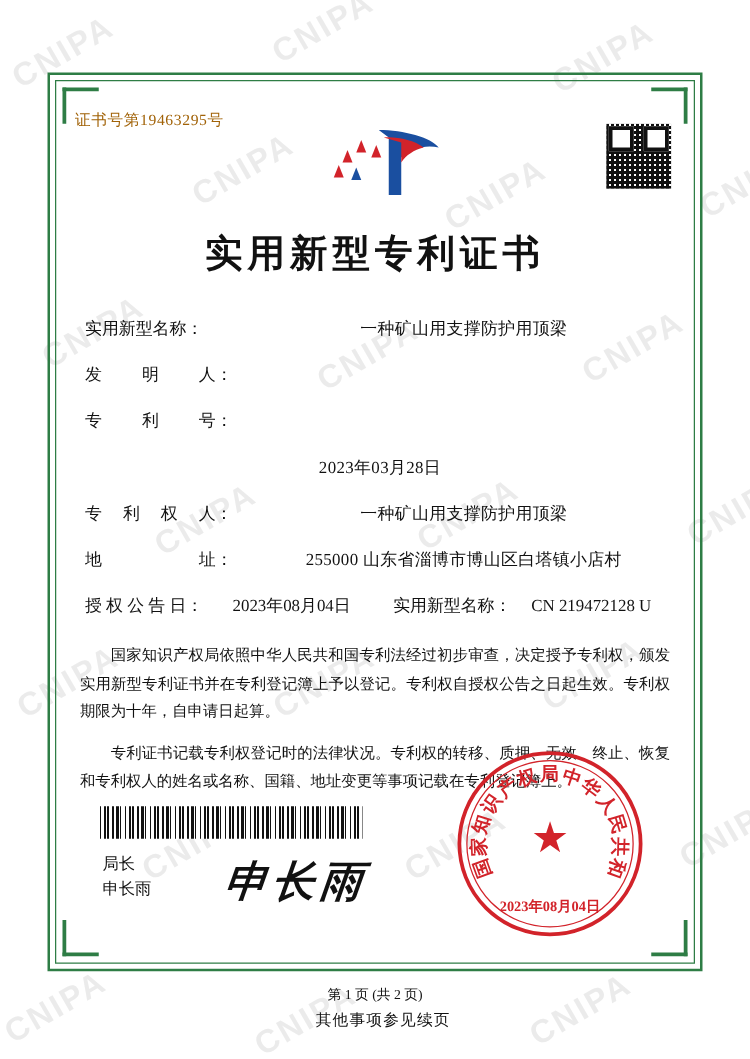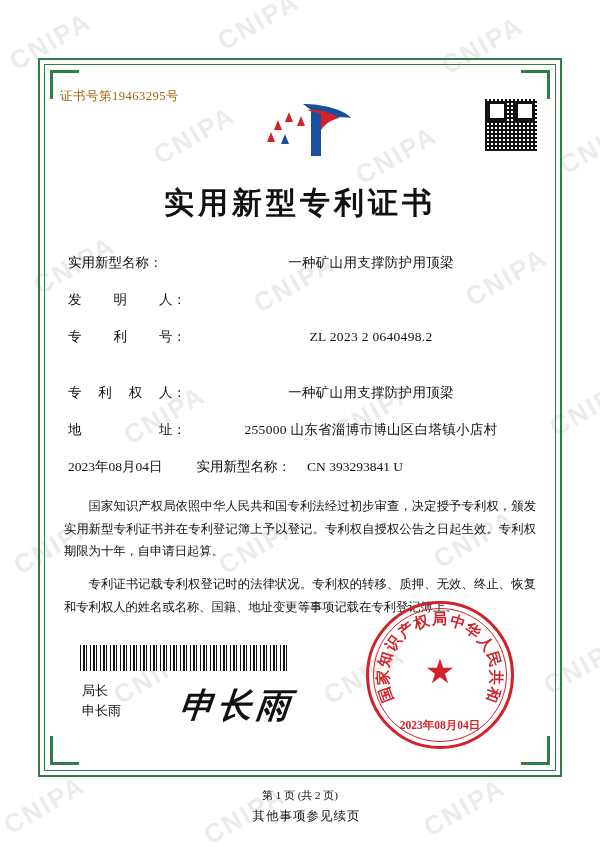--- a/index.html
+++ b/index.html
@@ -357,24 +357,24 @@
           <span>人：</span>
         </div>
       </div>
 
       <div class="field">
         <div class="f-label spread">
           <span>专</span>
           <span>利</span>
           <span>号：</span>
         </div>
-        <div class="f-value">ZL 2023 2 0640498.2</div>
-      </div>
-
-      <div class="field">
+      </div>
+
+      <div class="field">
+        <div class="f-value">2023年03月28日</div>
       </div>
 
       <div class="field">
         <div class="f-label spread">
           <span>专</span>
           <span>利</span>
           <span>权</span>
           <span>人：</span>
         </div>
         <div class="f-value">一种矿山用支撑防护用顶梁</div>
@@ -382,23 +382,24 @@
 
       <div class="field">
         <div class="f-label spread">
           <span>地</span>
           <span>址：</span>
         </div>
         <div class="f-value">255000 山东省淄博市博山区白塔镇小店村</div>
       </div>
 
       <div class="field-row2">
+        <div class="f-label">授 权 公 告 日：</div>
         <div>2023年08月04日</div>
         <div class="c2-label">实用新型名称：</div>
-        <div class="c2-value">CN 393293841 U</div>
+        <div class="c2-value">CN 219472128 U</div>
       </div>
 
     </div>
 
     <p class="para first">国家知识产权局依照中华人民共和国专利法经过初步审查，决定授予专利权，颁发实用新型专利证书并在专利登记簿上予以登记。专利权自授权公告之日起生效。专利权期限为十年，自申请日起算。</p>
     <p class="para">专利证书记载专利权登记时的法律状况。专利权的转移、质押、无效、终止、恢复和专利权人的姓名或名称、国籍、地址变更等事项记载在专利登记簿上。</p>
 
     <div class="barcode"></div>
 
     <div class="signer">

